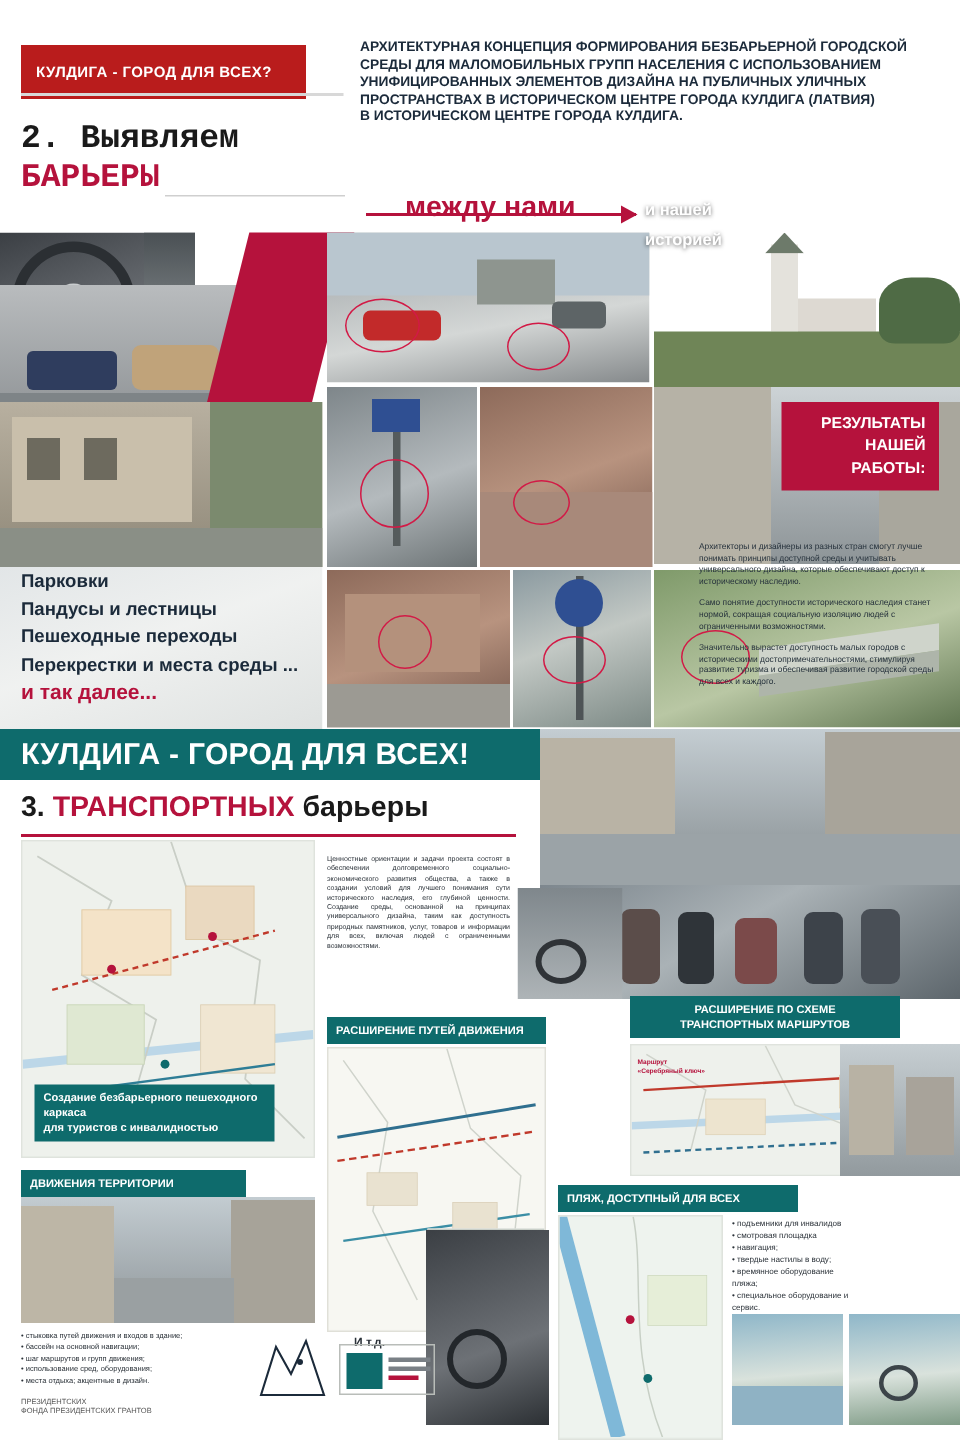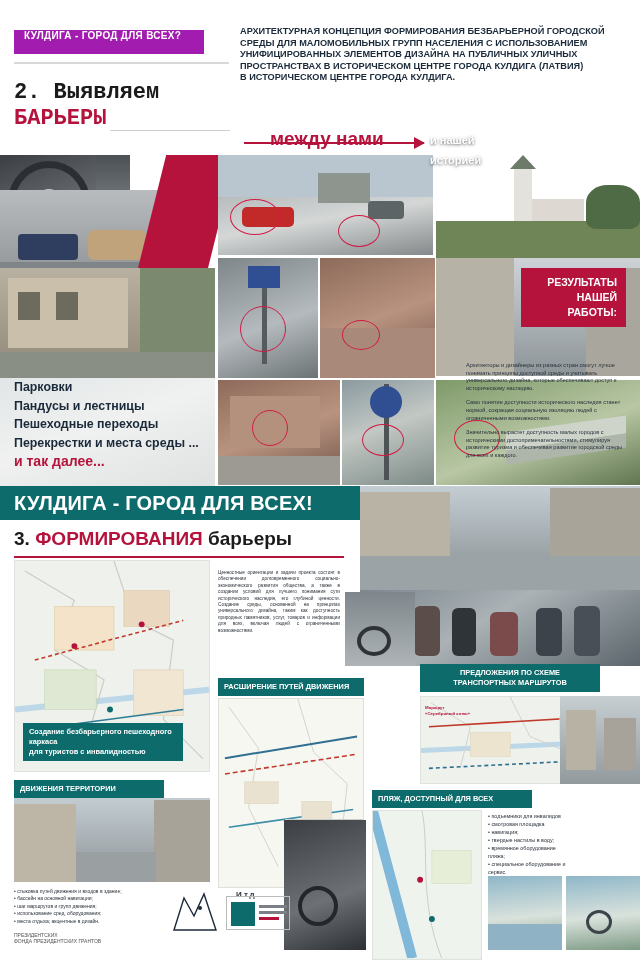--- a/index.html
+++ b/index.html
@@ -7,22 +7,22 @@
   .page{position:relative;width:640px;height:960px;background:#ffffff;}
 
   
   .abs{position:absolute;box-sizing:border-box;}
   .ph{position:absolute;box-sizing:border-box;overflow:hidden;}
   .redline{background:#b5123c;}
   .txt{white-space:pre-line;}
 
   
   .tag-kuldiga{
-    left:14px;top:30px;width:190px;height:24px;background:#a21caf;color:#fff;
-    font-size:10px;font-weight:bold;letter-spacing:.3px;display:flex;align-items:flex-start;
+    left:14px;top:30px;width:190px;height:36px;background:#b91c1c;color:#fff;
+    font-size:10px;font-weight:bold;letter-spacing:.3px;display:flex;align-items:center;
     padding-left:10px;
   }
   .title-block{left:14px;top:80px;width:215px;font-family:Liberation Mono, monospace;}
   .t-num{font-size:22px;font-weight:bold;color:#1a1a1a;line-height:26px;}
   .t-bar{font-size:22px;font-weight:bold;color:#b5123c;line-height:26px;}
   .head-rule{left:14px;top:62px;width:215px;height:2px;background:#d8d8d8;}
   .intro{left:240px;top:26px;width:385px;font-size:9.2px;line-height:11.6px;font-weight:bold;color:#1b2a3a;}
 
   .mezhdu{left:270px;top:128px;font-size:19px;font-weight:bold;color:#b5123c;}
   .arrow{left:244px;top:142px;width:180px;height:2px;background:#b5123c;}
@@ -200,21 +200,21 @@
     <div>Перекрестки и места среды ...</div>
     <div class="acc">и так далее...</div>
   </div>
 
   <div class="ph banner">
     <span>КУЛДИГА - ГОРОД ДЛЯ ВСЕХ!</span>
   </div>
 
   <div class="abs sec3">
     <span>3.</span>
-    <b>ФОРМИРОВАНИЯ</b>
+    <b>ТРАНСПОРТНЫХ</b>
     <span>барьеры</span>
   </div>
   <div class="abs sec3rule"></div>
 
   <div class="ph" style="left:360px;top:486px;width:280px;height:70px;">
     <div class="abs" style="inset:0;background:linear-gradient(#c4cdd2,#9aa2a6);"></div>
     <div class="abs" style="left:0;top:6px;width:90px;height:64px;background:#b9b3a5;"></div>
     <div class="abs" style="left:190px;top:2px;width:90px;height:68px;background:#a8a49a;"></div>
   </div>
 
@@ -291,21 +291,21 @@
       </div>
     </div>
   </div>
   <div class="abs" style="left:236px;top:890px;font-size:8px;font-weight:bold;color:#2a3138;">И т.д.</div>
 
   <div class="ph" style="left:284px;top:820px;width:82px;height:130px;">
     <div class="abs grad-dark" style="inset:0;"></div>
     <div class="abs" style="left:14px;top:66px;width:40px;height:40px;border:4px solid #23272b;border-radius:50%;"></div>
   </div>
 
-  <div class="ph cap txt" style="left:420px;top:664px;width:180px;text-align:center;">ПРЕДЛОЖЕНИЯ ПО СХЕМЕ
+  <div class="ph cap txt" style="left:420px;top:664px;width:180px;text-align:center;">РАСШИРЕНИЕ ПО СХЕМЕ
 ТРАНСПОРТНЫХ МАРШРУТОВ</div>
   <div class="ph" style="left:420px;top:696px;width:220px;height:88px;background:#eef1ec;border:.5px solid #dfe3dd;">
     <svg class="maplines" viewBox="0 0 220 88" preserveAspectRatio="none">
       <rect width="220" height="88" fill="#eef1ec"></rect>
       <path d="M0 54 L220 44" stroke="#bcd7e8" stroke-width="5" fill="none"></path>
       <path d="M10 6 L50 30 L40 70" stroke="#cfd3cb" stroke-width="1" fill="none"></path>
       <path d="M90 0 L110 40 L160 60 L200 80" stroke="#cfd3cb" stroke-width="1" fill="none"></path>
       <path d="M8 30 L210 18" stroke="#c0392b" stroke-width="1.6" fill="none"></path>
       <path d="M8 72 L210 62" stroke="#2f6f8f" stroke-width="1.6" fill="none" stroke-dasharray="4 3"></path>
       <rect x="50" y="36" width="40" height="24" fill="#ede4cf" stroke="#ddd0b4" stroke-width=".5"></rect>

